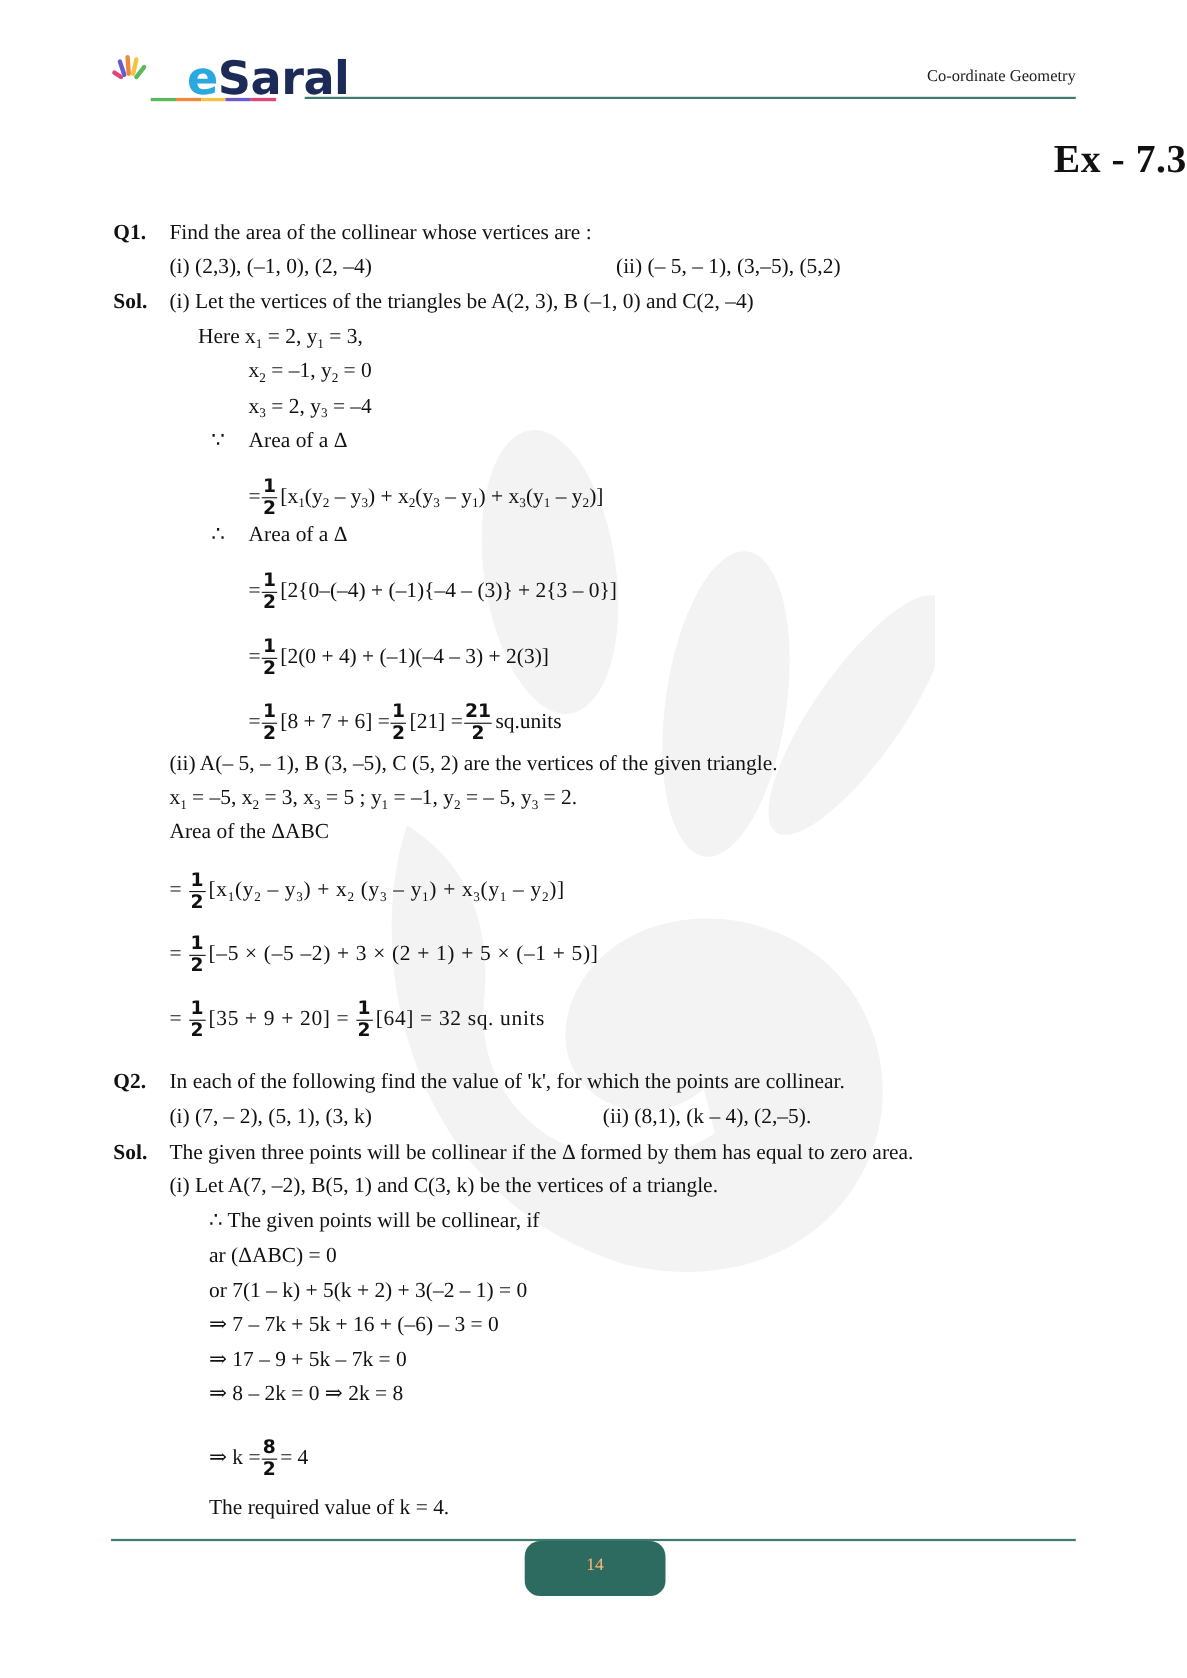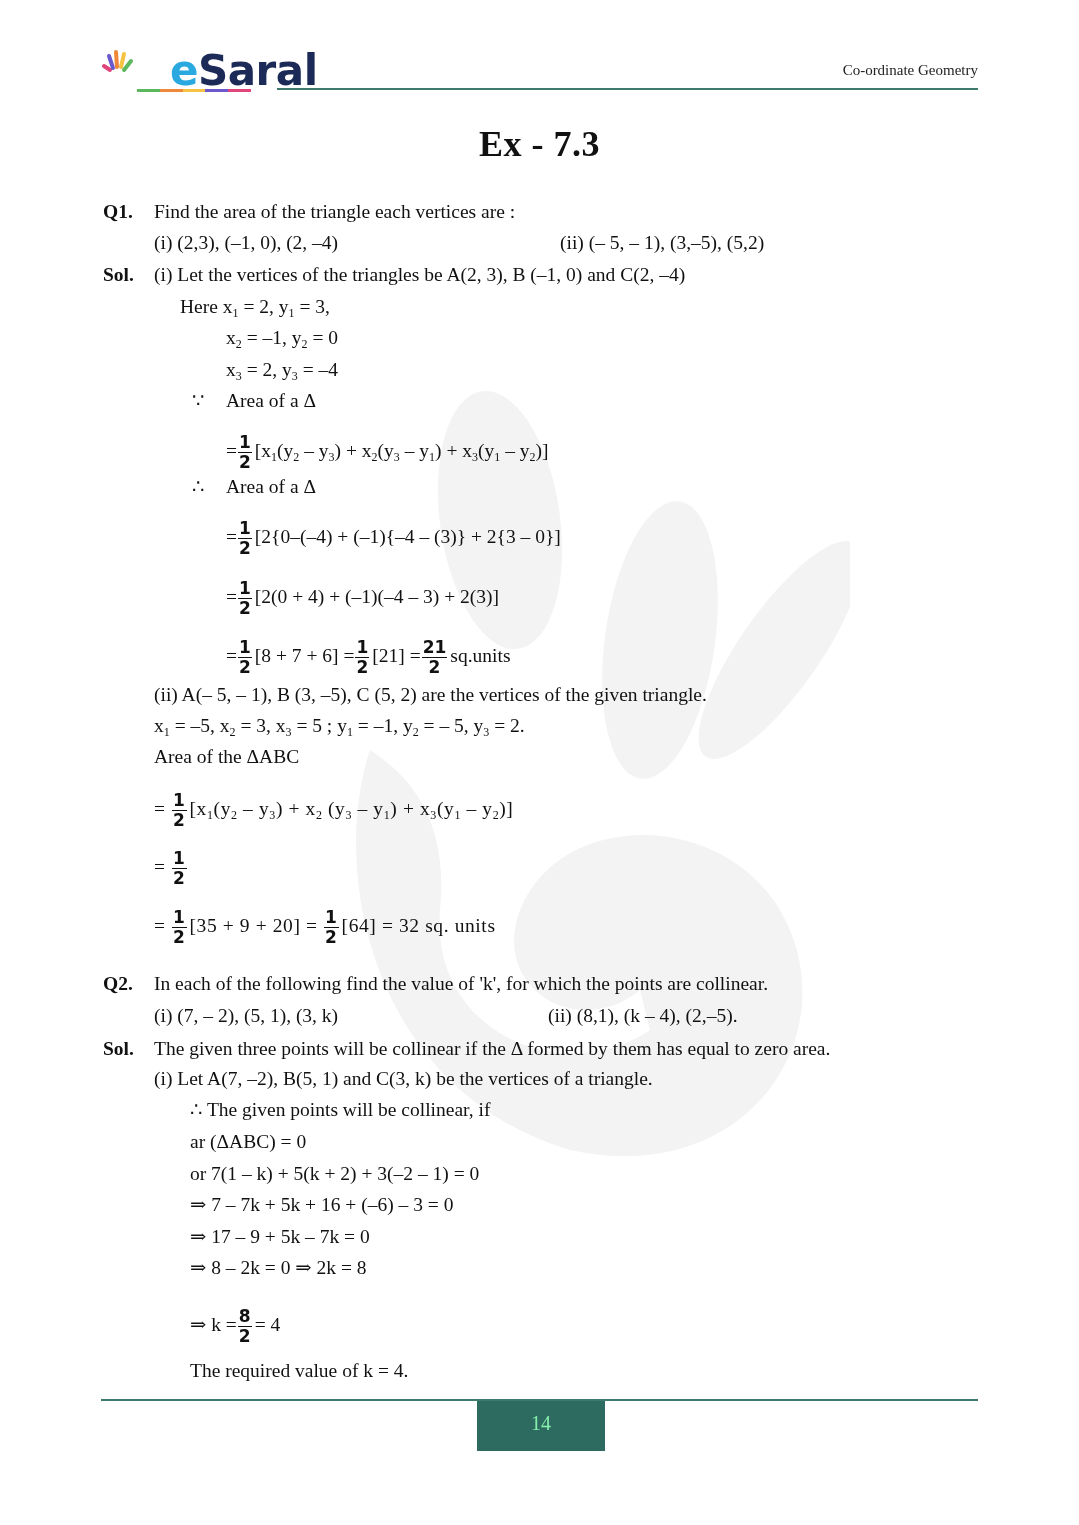--- a/index.html
+++ b/index.html
@@ -7,30 +7,30 @@
          font-family: "Liberation Serif", "DejaVu Serif", serif; color: #111; }
   .abs { position: absolute; }
   .watermark { position: absolute; left: 330px; top: 390px; width: 520px; height: 780px; pointer-events: none; }
   .logo { left: 100px; top: 46px; height: 50px; display: flex; align-items: center; gap: 36px; }
   .logo-text { font-family: "DejaVu Sans", "Liberation Sans", sans-serif; font-weight: bold; font-size: 42px; color: #1b2a57; letter-spacing: -0.5px; line-height: 44px; }
   .logo-e { color: #29a9e0; }
   .logo-bar { position: absolute; left: 36px; top: 90px; width: 114px; height: 3px; display: flex; }
   .logo-bar span { flex: 1; height: 3px; }
   .header-rule { left: 277px; top: 88px; width: 701px; height: 2px; background: #3e7a6e; }
   .header-title { right: 101px; top: 62px; font-size: 15px; color: #222; }
-  .page-title { left: 0; width: 1079px; top: 123px; text-align: center; font-size: 36px; font-weight: bold; letter-spacing: 0.5px; }
+  .page-title { left: 0; width: 1079px; top: 123px; text-align: right; font-size: 36px; font-weight: bold; letter-spacing: 0.5px; }
   .line { position: absolute; font-size: 19.5px; line-height: 24px; white-space: nowrap; }
   .lbl { font-weight: bold; position: absolute; }
   sub { font-size: 12px; vertical-align: -4px; line-height: 0; }
   .frac { display: inline-flex; flex-direction: column; align-items: center; vertical-align: middle; margin: 0 3px 0 1px; line-height: 1; }
   .frac .n, .frac .d { font-family: "DejaVu Sans", sans-serif; font-weight: bold; font-size: 17px; padding: 0 1px; }
   .frac .n { border-bottom: 1px solid #111; padding-bottom: 1px; }
   .frac .d { padding-top: 1px; }
   .footer-rule { left: 101px; top: 1399px; width: 877px; height: 2px; background: #3e7a6e; }
-  .page-num { left: 477px; top: 1401px; width: 128px; height: 50px; background: #2d6a60; color: #86efac; font-size: 20px; text-align: center; line-height: 44px; }
+  .page-num { left: 477px; top: 1401px; width: 128px; height: 50px; background: #2d6a60; color: #fdba74; font-size: 16px; text-align: center; line-height: 44px; border-radius: 14px; }
 </style>
 </head>
 <body>
 
 <svg class="watermark" viewBox="0 0 520 780">
   <g fill="#f3f3f3">
     <ellipse cx="170" cy="130" rx="60" ry="130" transform="rotate(-8 170 130)"></ellipse>
     <ellipse cx="330" cy="250" rx="55" ry="140" transform="rotate(8 330 250)"></ellipse>
     <ellipse cx="450" cy="260" rx="40" ry="130" transform="rotate(35 450 260)"></ellipse>
     <path d="M40 360 C 0 480, 40 700, 240 760 C 420 800, 520 640, 450 520 C 390 420, 230 420, 190 520 C 160 600, 250 650, 310 600 L 320 640 C 230 700, 100 640, 110 520 C 120 420, 70 380, 40 360 Z"></path>
@@ -53,21 +53,21 @@
     <span style="background:#f5c242"></span>
     <span style="background:#6a5acd"></span>
     <span style="background:#e0457b"></span>
 </div>
 <div class="abs header-rule"></div>
 <div class="abs header-title">Co-ordinate Geometry</div>
 
 <div class="abs page-title">Ex - 7.3</div>
 
 <div class="lbl line" style="left:103px;top:200px;">Q1.</div>
-<div class="line" style="left:154px;top:200px;">Find the area of the triangle each vertices are :</div>
+<div class="line" style="left:154px;top:200px;">Find the area of the collinear whose vertices are :</div>
 <div class="line" style="left:154px;top:231px;">(i) (2,3), (–1, 0), (2, –4)</div>
 <div class="line" style="left:560px;top:231px;">(ii) (– 5, – 1), (3,–5), (5,2)</div>
 <div class="lbl line" style="left:103px;top:263px;">Sol.</div>
 <div class="line" style="left:154px;top:263px;">(i) Let the vertices of the triangles be A(2, 3), B (–1, 0) and C(2, –4)</div>
 
 <div class="line" style="left:180px;top:295px;"><span>Here</span> x<sub>1</sub> = 2, y<sub>1</sub> = 3,</div>
 <div class="line" style="left:226px;top:326px;">x<sub>2</sub> = –1, y<sub>2</sub> = 0</div>
 <div class="line" style="left:226px;top:358px;">x<sub>3</sub> = 2, y<sub>3</sub> = –4</div>
 <div class="line" style="left:192px;top:389px;">∵</div>
 <div class="line" style="left:226px;top:389px;">Area of a Δ</div>
@@ -103,21 +103,21 @@
 <div class="line" style="left:154px;top:714px;">x<sub>1</sub> = –5, x<sub>2</sub> = 3, x<sub>3</sub> = 5 ; y<sub>1</sub> = –1, y<sub>2</sub> = – 5, y<sub>3</sub> = 2.</div>
 <div class="line" style="left:154px;top:745px;">Area of the ΔABC</div>
 
 <div class="line" style="left:154px;top:792px;letter-spacing:0.6px;">= <span class="frac">
       <span class="n">1</span>
       <span class="d">2</span>
     </span>[x<sub>1</sub>(y<sub>2</sub> – y<sub>3</sub>) + x<sub>2</sub> (y<sub>3</sub> – y<sub>1</sub>) + x<sub>3</sub>(y<sub>1</sub> – y<sub>2</sub>)]</div>
 <div class="line" style="left:154px;top:850px;letter-spacing:0.6px;">= <span class="frac">
       <span class="n">1</span>
       <span class="d">2</span>
-    </span></div>
+    </span><span>[–5 × (–5 –2) + 3 × (2 + 1) + 5 × (–1 + 5)]</span></div>
 <div class="line" style="left:154px;top:909px;letter-spacing:0.6px;">= <span class="frac">
       <span class="n">1</span>
       <span class="d">2</span>
     </span><span>[35 + 9 + 20] =</span> <span class="frac">
       <span class="n">1</span>
       <span class="d">2</span>
     </span><span>[64] = 32 sq. units</span></div>
 
 <div class="lbl line" style="left:103px;top:972px;">Q2.</div>
 <div class="line" style="left:154px;top:972px;">In each of the following find the value of 'k', for which the points are collinear.</div>

